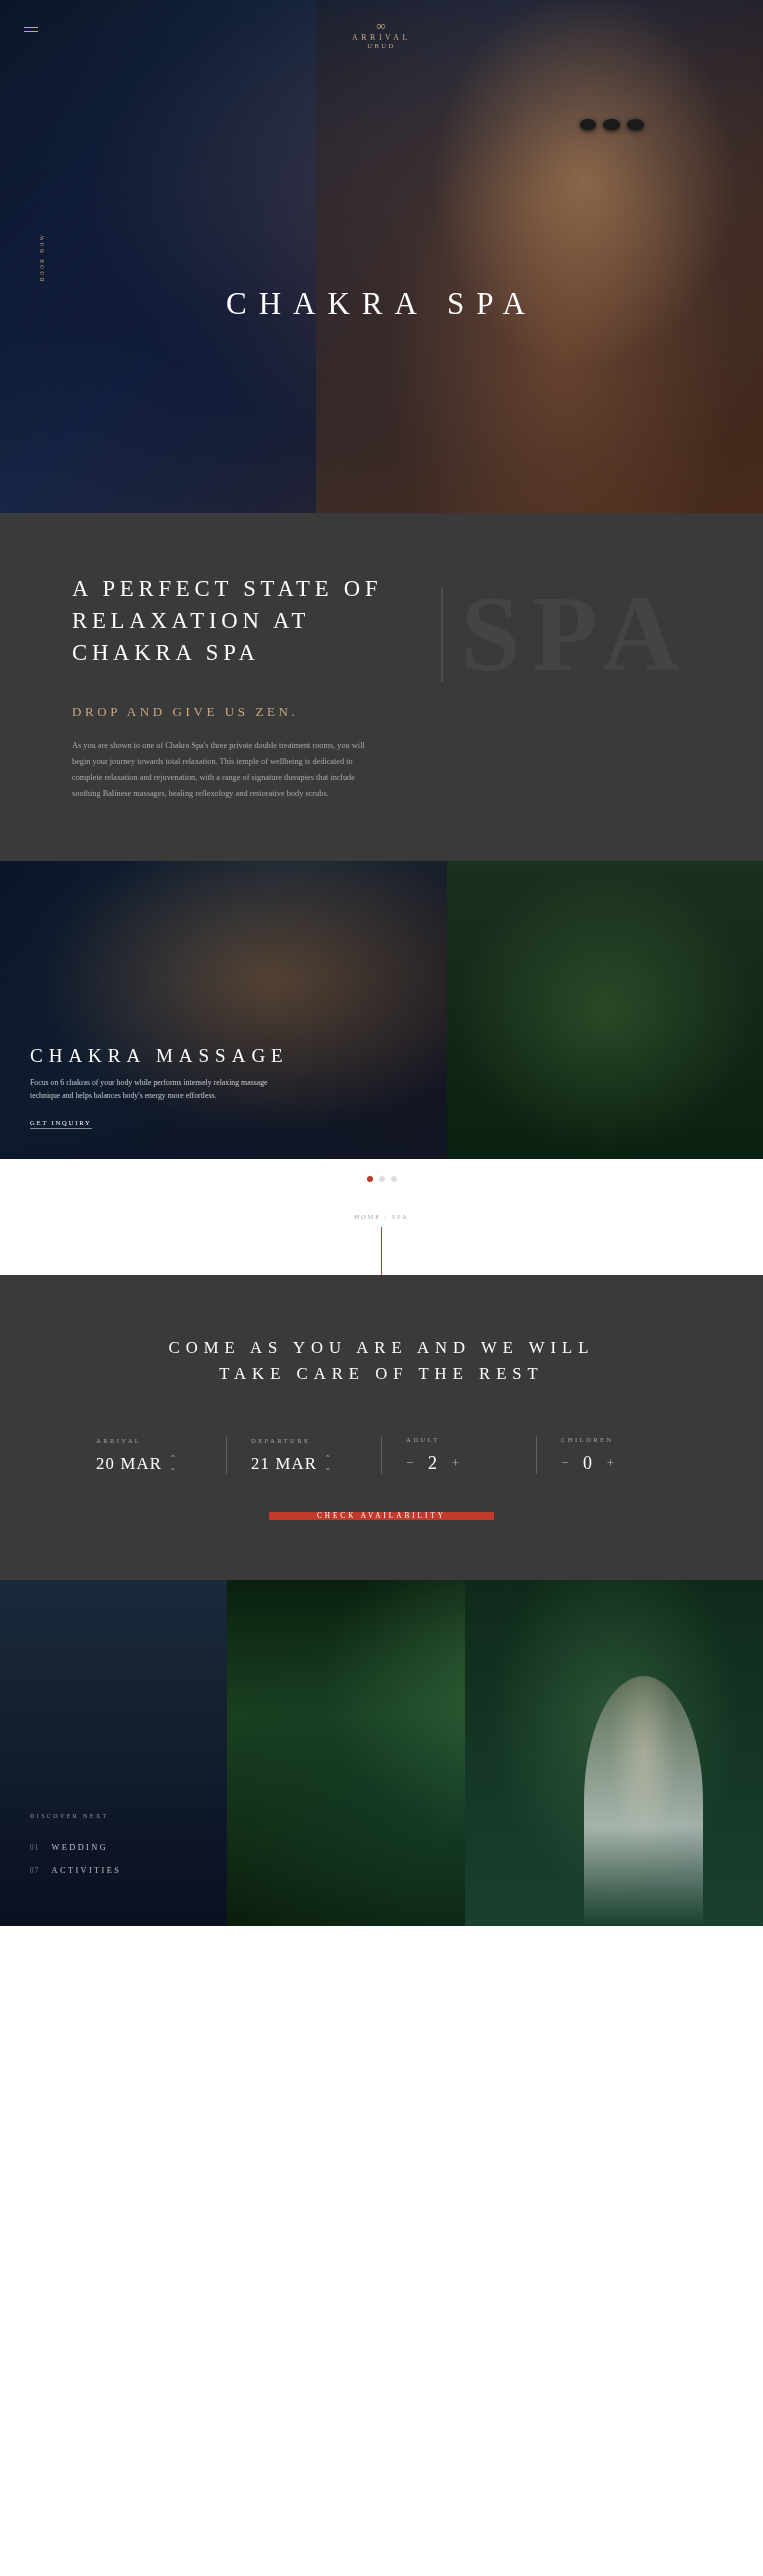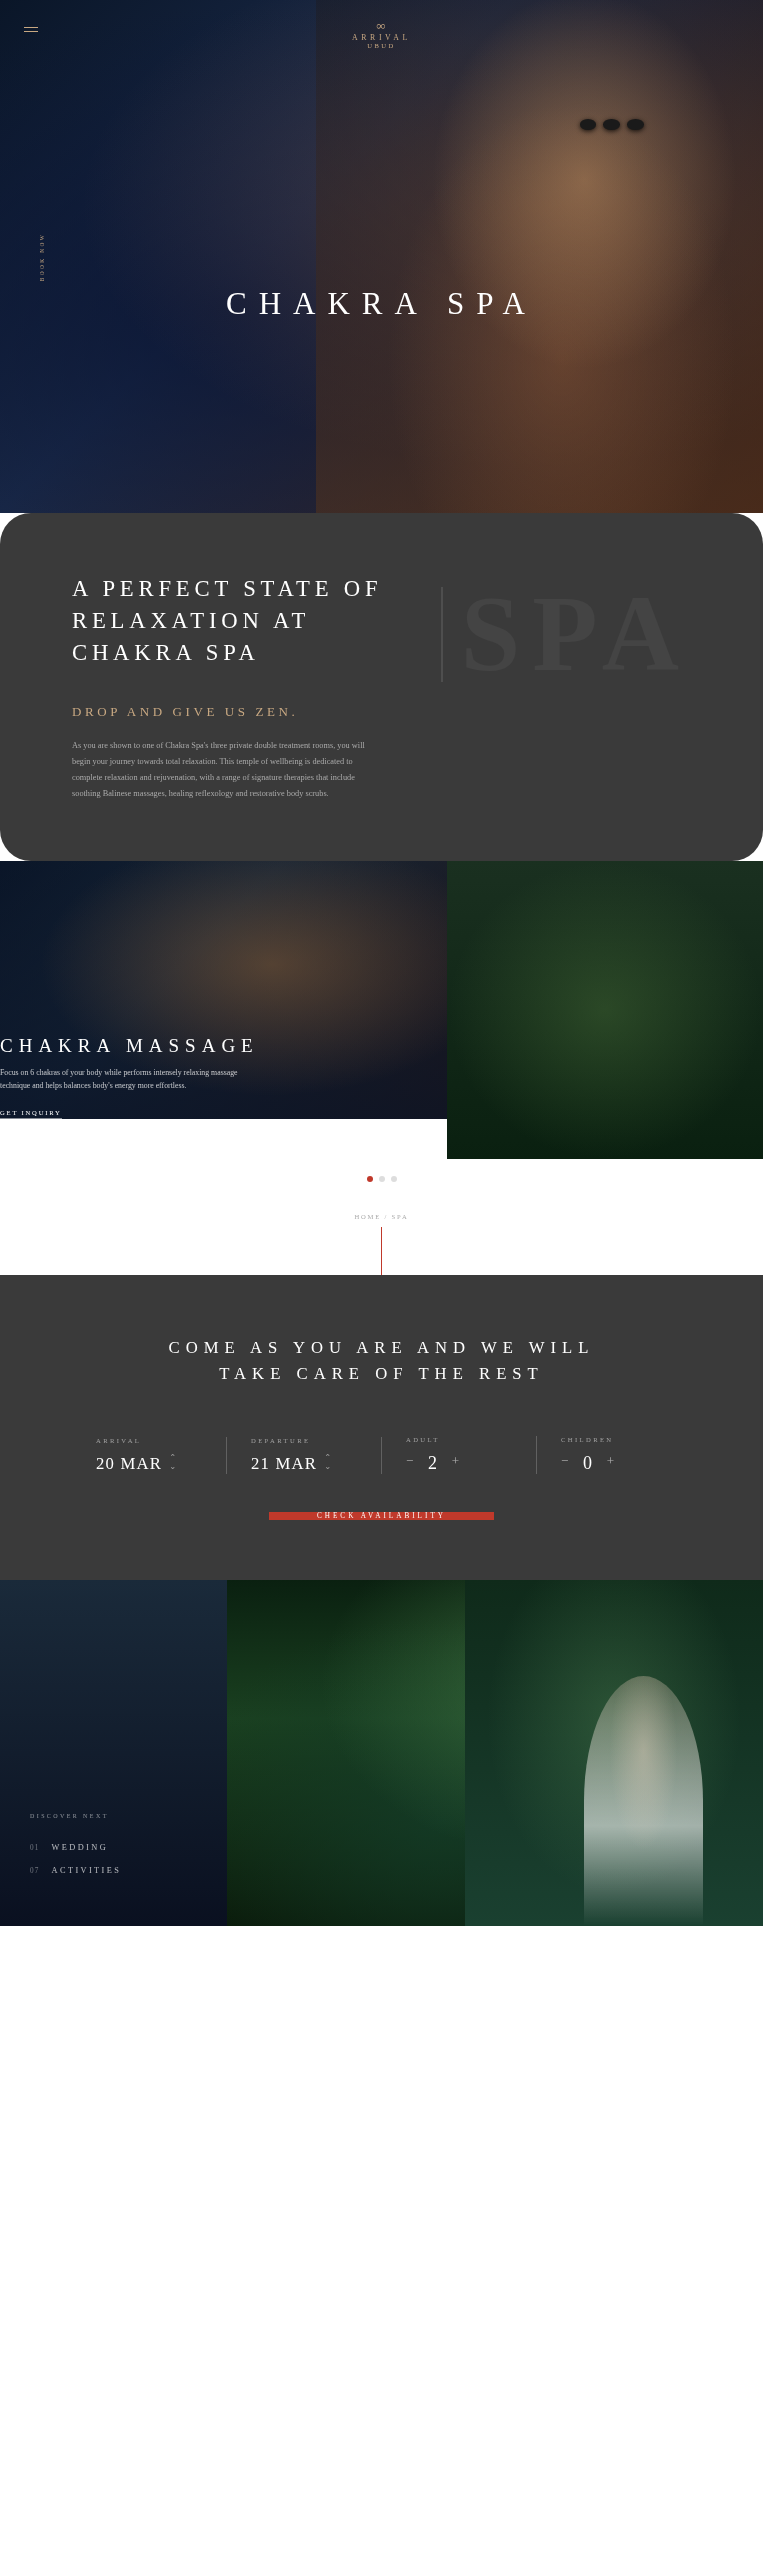--- a/index.html
+++ b/index.html
@@ -125,21 +125,20 @@
       text-transform: uppercase;
     }
 
     
     .about-section {
       background: #3a3a3a;
       padding: 60px 72px;
       display: flex;
       flex-direction: column;
       position: relative;
-      border-radius: 31px;
     }
     .about-headline {
       color: #fff;
       font-size: 22.7px;
       font-weight: 300;
       letter-spacing: 4.8px;
       text-transform: uppercase;
       line-height: 1.4;
       max-width: 358px;
       margin-bottom: 36px;
@@ -182,25 +181,26 @@
       background: #fff;
       position: relative;
       height: 298px;
       overflow: hidden;
     }
     .massage-card {
       position: absolute;
       left: 0;
       top: 0;
       width: 453px;
-      height: 258px;
+      height: 298px;
       background: linear-gradient(135deg, #0a1628 0%, #1a2a3a 40%, #2c1810 100%);
       display: flex;
       flex-direction: column;
       justify-content: flex-end;
+      padding: 30px;
     }
     .massage-card-bg {
       position: absolute;
       inset: 0;
       background:
         radial-gradient(ellipse at 60% 40%, rgba(180,120,60,0.4) 0%, transparent 60%),
         linear-gradient(180deg, rgba(10,20,40,0.3) 0%, rgba(10,20,40,0.8) 100%);
     }
     .massage-card-content {
       position: relative;
@@ -325,21 +325,21 @@
     .field-label {
       color: rgba(255,255,255,0.5);
       font-size: 6.6px;
       letter-spacing: 2.4px;
       text-transform: uppercase;
       margin-bottom: 9.5px;
       display: block;
     }
     .field-value-row {
       display: flex;
-      align-items: flex-start;
+      align-items: center;
       gap: 7.2px;
     }
     .field-value {
       color: #fff;
       font-size: 16.7px;
       font-weight: 300;
       letter-spacing: 1.2px;
       text-transform: uppercase;
     }
     .field-arrows {

